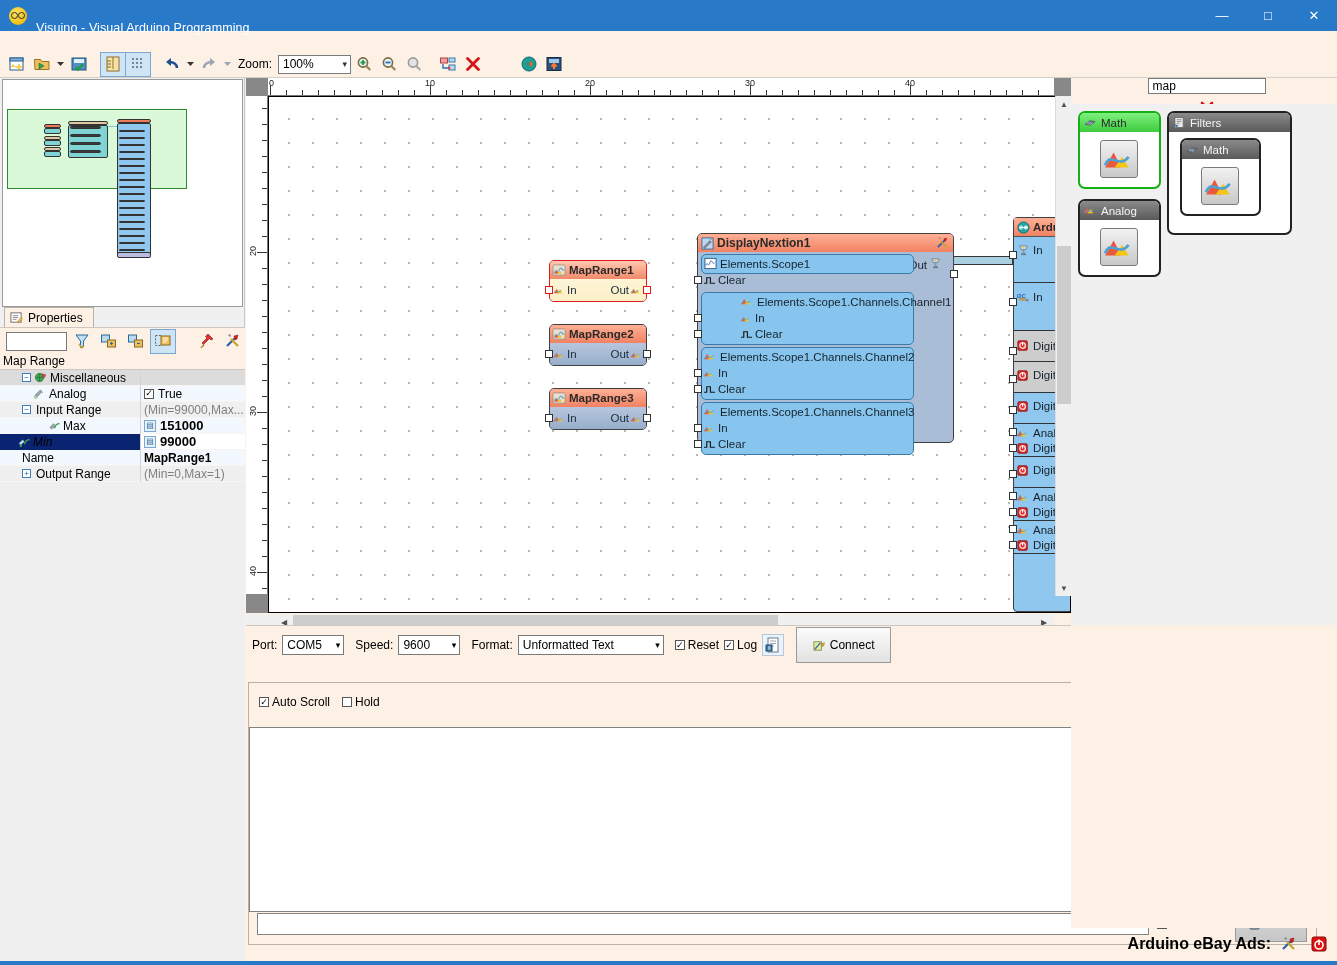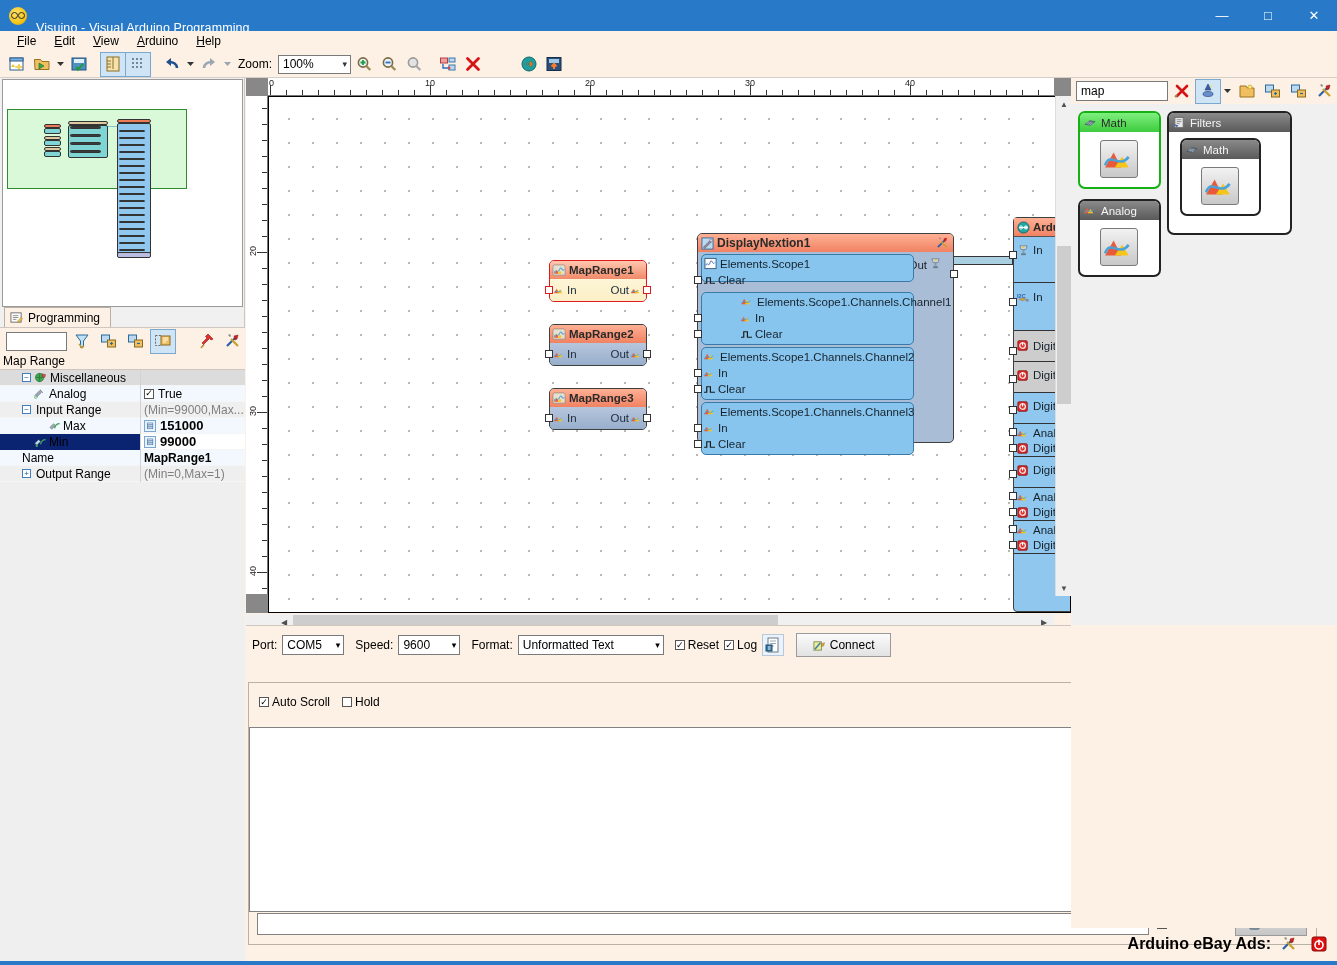--- a/index.html
+++ b/index.html
@@ -262,21 +262,21 @@
     display:flex; align-items:center; padding-left:6px; gap:5px; font-size:12px;
   }
   .combo {
     height:20px; background:#fff; border:1px solid #7a7a7a;
     display:flex; align-items:center; position:relative; font-size:12px;
   }
   .combo span.v { padding-left:4px; }
   .combo .arr { position:absolute; right:3px; top:0; bottom:0; display:flex; align-items:center; font-size:9px; }
   .chk { display:flex; align-items:center; gap:3px; font-size:12px; }
   .btn {
-    height:24px; background:linear-gradient(#fbfbfb,#e2e2e2); border:1px solid #9a9a9a;
+    height:36px; background:linear-gradient(#fbfbfb,#e2e2e2); border:1px solid #9a9a9a;
     display:inline-flex; align-items:center; justify-content:center; gap:4px;
     font-size:12px; padding:0 9px;
   }
 
   .tabrow { position:absolute; left:0; top:35px; width:100%; height:21px; }
   .tab {
     position:absolute; top:0; height:21px; padding:0 9px 0 6px;
     display:flex; align-items:center; gap:5px; font-size:12px;
     border:1px solid #b9b0a6; border-bottom:none; background:#f3e3d2;
   }
@@ -303,21 +303,21 @@
     font-size:16px; font-weight:bold;
   }
 
   
   .toolbox {
     position:absolute; left:1071px; top:78px; width:266px; height:547px;
     background:#f0f0f0;
   }
   .tbx-top {
     position:absolute; left:0; top:0; width:266px; height:26px;
-    background:#fdf0e4; display:flex; align-items:center; padding-left:5px; gap:2px;
+    background:#fdf0e4; display:flex; align-items:center; padding-left:5px; gap:2px;flex-direction:column;
   }
   .tbx-search { width:118px; height:20px; background:#fff; border:1px solid #7a7a7a;
                 display:flex; align-items:center; padding-left:4px; font-size:12px; }
   .tbx-body { position:absolute; left:0; top:26px; width:266px; bottom:0; background:#f0f0f0; }
   .tbx-card {
     position:absolute; background:#fff; border:2px solid #222; border-radius:7px; overflow:hidden;
   }
   .tbx-card.green { border-color:#14b014; }
   .tbx-card-hdr {
     height:19px; background:linear-gradient(#8a8a8a,#5a5a5a); color:#f4f4f4;
@@ -345,27 +345,20 @@
   <div class="titlebar">
     <div class="app-icon"></div>
     <div class="title">Visuino - Visual Arduino Programming</div>
     <div class="winbtns">
       <div class="winbtn">—</div>
       <div class="winbtn">□</div>
       <div class="winbtn close">✕</div>
     </div>
   </div>
 
-  <div class="menubar">
-    <div class="menuitem"><u>F</u><span>ile</span></div>
-    <div class="menuitem"><u>E</u><span>dit</span></div>
-    <div class="menuitem"><u>V</u><span>iew</span></div>
-    <div class="menuitem"><u>A</u><span>rduino</span></div>
-    <div class="menuitem"><u>H</u><span>elp</span></div>
-  </div>
 
   <div class="toolbar">
     <div class="tbtn">
       <svg class="ic" viewBox="0 0 18 18">
           <rect x="2" y="3" width="13" height="12" fill="#fff" stroke="#2a5d8f"></rect>
           <rect x="2" y="3" width="13" height="3" fill="#7fb3dd" stroke="#2a5d8f"></rect>
           <path d="M3 12 l2-3 2 3z" fill="#f5c518"></path>
           <path d="M11 9l1.2 2.4L14.8 12l-2.6.6L11 15l-1.2-2.4L7.2 12l2.6-.6z" fill="#ffd94a" stroke="#c79b00" stroke-width=".4"></path>
         </svg>
     </div>
@@ -536,21 +529,21 @@
     </div>
 
     <div class="props">
       <div class="prop-tabrow">
         <div class="prop-tab">
           <svg class="gi" viewBox="0 0 14 14">
               <rect x="1" y="2" width="11" height="10" fill="#fff" stroke="#6a6a6a"></rect>
               <path d="M3 5h6M3 7h6M3 9h4" stroke="#8a8a8a"></path>
               <path d="M8 11l4-4 1.5 1.5-4 4z" fill="#f0c040" stroke="#8a6a20" stroke-width=".5"></path>
             </svg>
-          <span>Programming</span>
+          <span>Properties</span>
         </div>
       </div>
 
       <div class="prop-toolbar">
         <div class="prop-filter"></div>
         <div class="tbtn">
           <svg class="ic" viewBox="0 0 18 18">
               <path d="M3 3h12l-4.5 6v5l-3 1.5V9z" fill="#bfe0f5" stroke="#2a6a9a"></path>
               <path d="M6 12l3 4 2-2" fill="none" stroke="#c8a030" stroke-width="1.4"></path>
             </svg>
@@ -642,21 +635,21 @@
               </svg>
             <span>Max</span>
           </div>
           <div class="gval">
             <span class="ellipsis-btn">▤</span>
             <span class="vbig">151000</span>
           </div>
         </div>
 
         <div class="grow white">
-          <div class="gname sel-row" style="padding-left:34px; width:140px;">
+          <div class="gname sel-row" style="padding-left:18px; width:140px;font-style:italic;">
             <svg class="gi" style="margin-right:2px" viewBox="0 0 14 14">
                 <path d="M1 9l4-4 2 2-4 4z" fill="#bcd9f2" stroke="#5a6470" stroke-width=".5"></path>
                 <circle cx="3" cy="11.5" r="1.3" fill="#3fa34f"></circle>
                 <path d="M7 10c1-4 3.5-5 5.5-5" fill="none" stroke="#3fa34f" stroke-width="1.5"></path>
               </svg>
             <span>Min</span>
           </div>
           <div class="gval">
             <span class="ellipsis-btn">▤</span>
             <span class="vbig">99000</span>
@@ -901,21 +894,21 @@
 
           <span class="outlabel" style="right:26px; top:7px;">Out</span>
           <svg class="gi" style="position:absolute; right:11px; top:5px;" viewBox="0 0 14 14">
               <path d="M3 2h8l-1.5 4h-5z" fill="#cfd8e0" stroke="#5a6a7a" stroke-width=".7"></path>
               <rect x="6" y="6" width="2" height="4" fill="#8a9aaa"></rect>
               <rect x="4.5" y="10" width="5" height="2" fill="#6a7a8a"></rect>
               <circle cx="7" cy="3.5" r="1" fill="#f5c518"></circle>
             </svg>
           <span class="sock" style="right:-5px; top:18px;"></span>
 
-          <div class="subnode" style="left:3px; top:2px; width:213px; height:28px;">
+          <div class="subnode" style="left:3px; top:2px; width:213px; height:20px;">
             <div class="sub-lbl">
               <svg class="gi" viewBox="0 0 14 14">
                   <rect x="1" y="1.5" width="12" height="11" fill="#fff" stroke="#3a5a7a"></rect>
                   <path d="M2 9c1.5-5 3 3 4.5-3s3 4 5 0" fill="none" stroke="#3a6ab8" stroke-width="1"></path>
                 </svg>
               <span>Elements.Scope1</span>
             </div>
             <div class="sub-port">
               <svg class="gi sm" viewBox="0 0 12 12">
                   <path d="M0 9h3V3h4v6h5" fill="none" stroke="#1a1a1a" stroke-width="1.3"></path>

